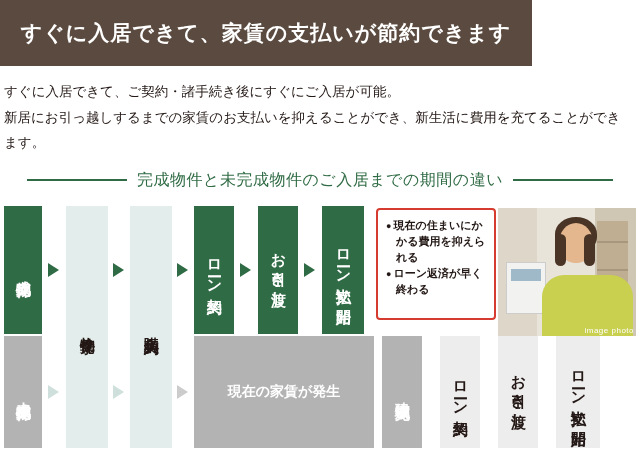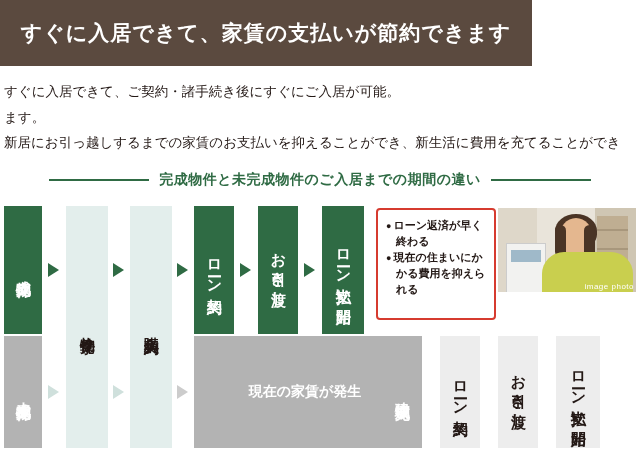--- a/index.html
+++ b/index.html
@@ -29,21 +29,21 @@
   .intro p{margin:0 0 2px 0;}
   
   .section-head{
     position:absolute;left:0;top:168px;width:640px;height:24px;
     display:flex;align-items:center;justify-content:center;gap:10px;
   }
   .rule{height:2px;background:#2f6b44;flex:0 0 auto;}
   .rule.left{width:100px;}
   .rule.right{width:100px;}
   .section-head-text{
-    color:#2f6b44;font-size:14px;font-weight:700;white-space:nowrap;letter-spacing:.5px;
+    color:#2f6b44;font-size:16px;font-weight:400;white-space:nowrap;letter-spacing:.5px;
   }
   
   .diagram{
     position:absolute;left:0;top:200px;width:640px;height:253px;
   }
   
   .vblock{
     position:absolute;
     writing-mode:vertical-rl;
     text-orientation:upright;
@@ -122,22 +122,22 @@
 </style>
 </head>
 <body>
 
 <div class="header-band">
   <div class="header-title">すぐに入居できて、家賃の支払いが節約できます</div>
 </div>
 
 <div class="intro">
   <p>すぐに入居できて、ご契約・諸手続き後にすぐにご入居が可能。</p>
+  <p>新居にお引っ越しするまでの家賃のお支払いを抑えることができ、新生活に費用を充てることができ</p>
   <p>ます。</p>
-  <p>新居にお引っ越しするまでの家賃のお支払いを抑えることができ、新生活に費用を充てることができ</p>
 </div>
 
 <div class="section-head">
   <span class="rule left"></span>
   <span class="section-head-text">完成物件と未完成物件のご入居までの期間の違い</span>
   <span class="rule right"></span>
 </div>
 
 <div class="diagram">
 
@@ -159,35 +159,35 @@
   <div class="arrow arrow-grey" style="left:177px;top:185px;"></div>
 
   <div class="vblock green" style="left:194px;top:6px;width:40px;height:128px;font-size:15px;">ローン契約</div>
   <div class="arrow arrow-dark" style="left:240px;top:63px;"></div>
 
   <div class="vblock green" style="left:258px;top:6px;width:40px;height:128px;font-size:15px;">お引き渡し</div>
   <div class="arrow arrow-dark" style="left:304px;top:63px;"></div>
 
   <div class="vblock green" style="left:322px;top:6px;width:42px;height:128px;font-size:15px;">ローン支払い開始</div>
 
-  <div class="rowbar grey center-text" style="left:194px;top:136px;width:180px;height:112px;padding-left:21px;">現在の家賃が発生</div>
+  <div class="rowbar grey center-text" style="left:194px;top:136px;width:180px;height:112px;">現在の家賃が発生</div>
 
   <div class="vblock grey" style="left:382px;top:136px;width:40px;height:112px;font-size:15px;">建物完成</div>
   <div class="vblock palegrey" style="left:440px;top:136px;width:40px;height:112px;font-size:15px;">ローン契約</div>
   <div class="vblock palegrey" style="left:498px;top:136px;width:40px;height:112px;font-size:15px;">お引き渡し</div>
   <div class="vblock palegrey" style="left:556px;top:136px;width:44px;height:112px;font-size:15px;">ローン支払い開始</div>
 
   <div class="callout" style="left:376px;top:8px;width:120px;height:112px;">
     <ul>
+      <li>現在の住まいにかかる費用を抑えられる</li>
       <li>ローン返済が早く終わる</li>
-      <li>現在の住まいにかかる費用を抑えられる</li>
     </ul>
   </div>
 
-  <div class="photo" style="left:498px;top:8px;width:138px;height:84px;">
+  <div class="photo" style="left:498px;top:8px;width:138px;height:128px;">
     <span class="wallL"></span>
     <span class="wallR"></span>
     <span class="shelf">
       <i style="top:20%"></i>
         <i style="top:48%"></i>
         <i style="top:76%"></i>
     </span>
     <span class="panel">
         <b></b>
       </span>

